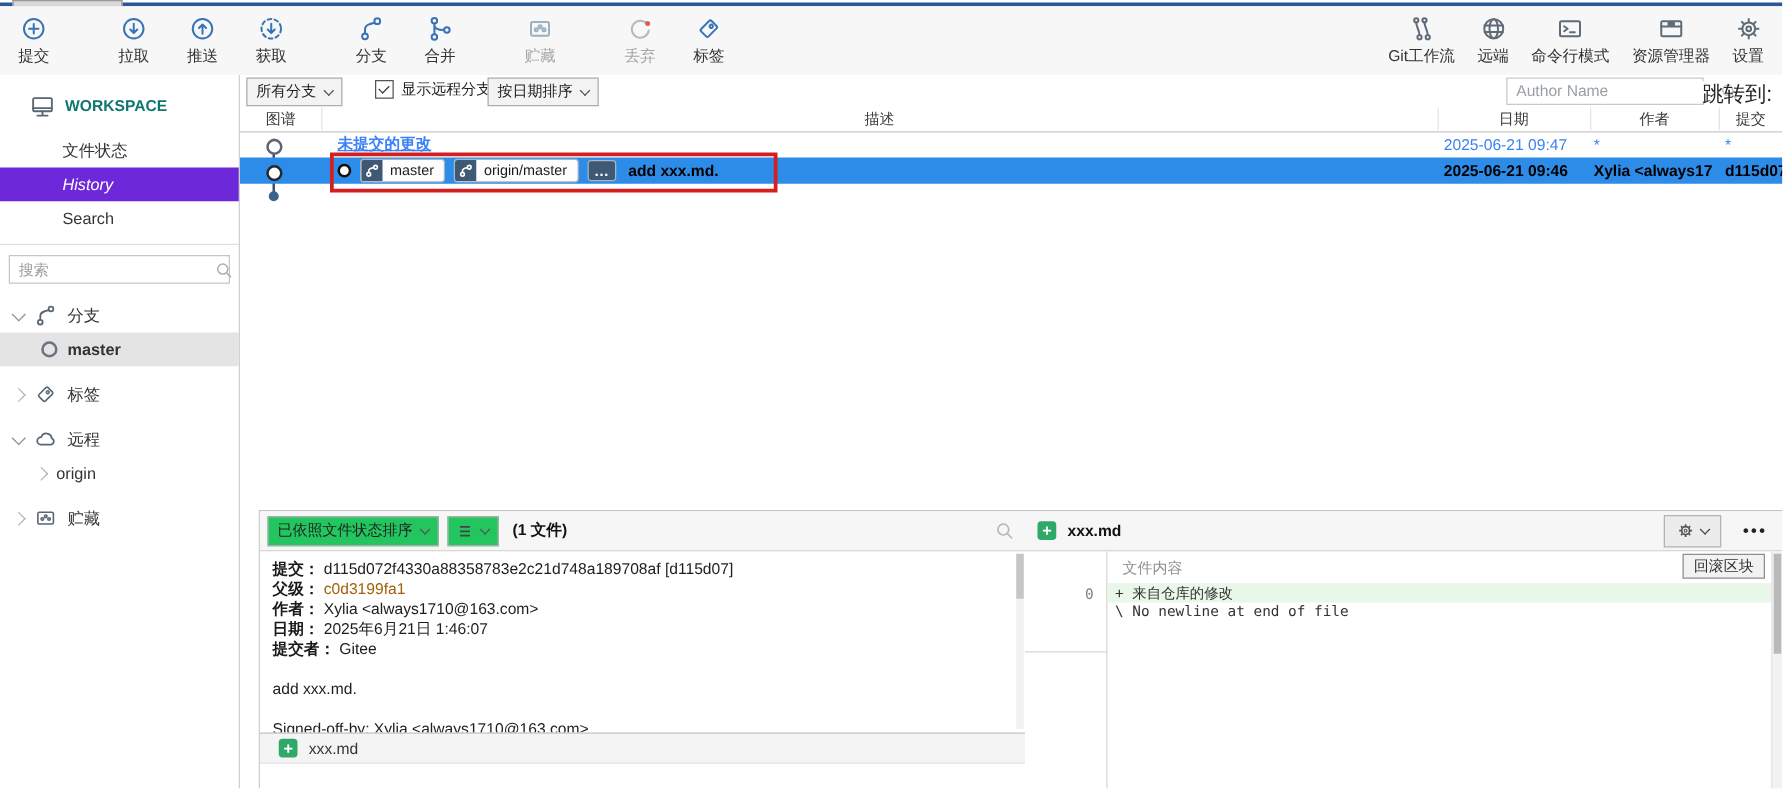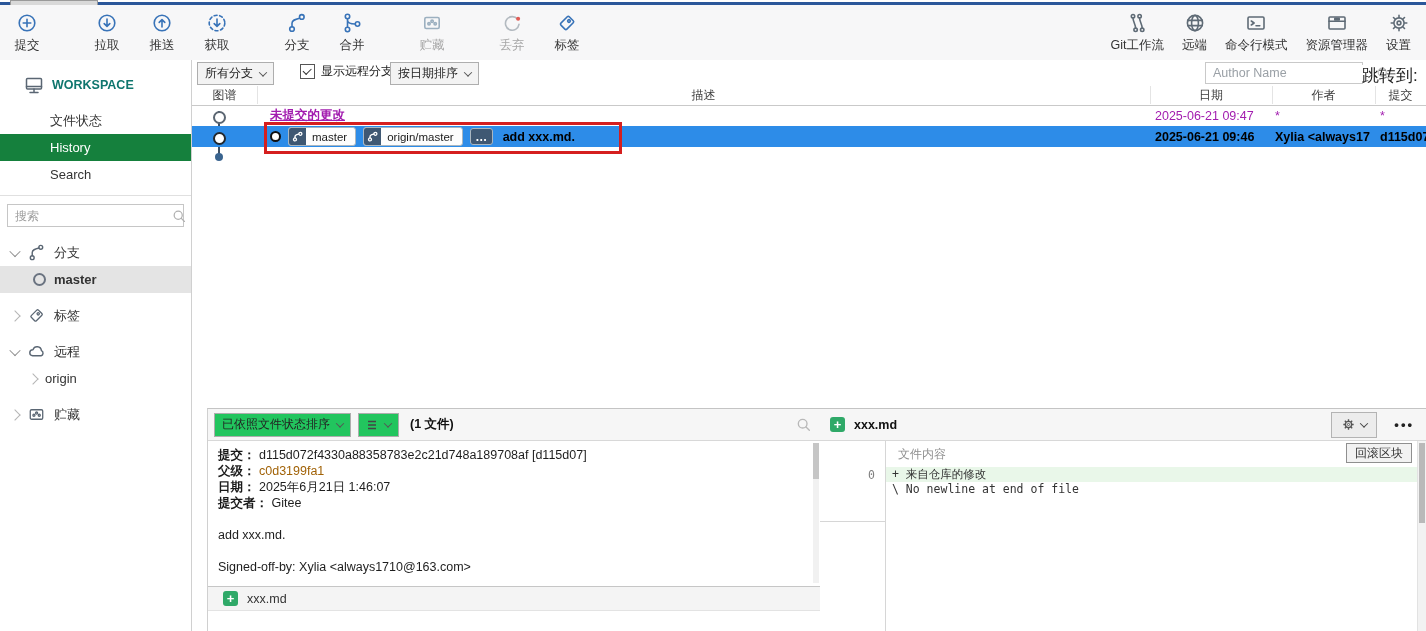--- a/index.html
+++ b/index.html
@@ -24,21 +24,21 @@
   .ml30{margin-left:30px;} .ml5{margin-left:5px;}
   .ic-blue{stroke:#3873b8;fill:none;stroke-width:1.6;stroke-linecap:round;stroke-linejoin:round;}
   .ic-gray{stroke:#5f6b76;fill:none;stroke-width:1.6;stroke-linecap:round;stroke-linejoin:round;}
   .ic-dis{stroke:#9cb0c0;fill:none;stroke-width:1.6;stroke-linecap:round;stroke-linejoin:round;}
 
   
   .sidebar{position:absolute;left:0;top:60px;width:191px;bottom:0;background:#fff;border-right:1px solid #d0d0d0;}
   .ws-header{display:flex;align-items:center;gap:8px;padding:15px 0 0 24px;color:#0f766e;font-weight:bold;font-size:12.5px;}
   .nav{margin-top:12px;}
   .nav-item{height:27px;line-height:27px;padding-left:50px;font-size:13px;color:#333;cursor:pointer;}
-  .nav-item.selected{background:#15803d;color:#fff;}
+  .nav-item.selected{background:#6d28d9;color:#fff;font-style:italic;}
   .side-div{border-top:1px solid #e0e0e0;margin-top:7px;}
   .side-search{margin:8px 7px 0 7px;height:21px;border:1px solid #c6c6c6;display:flex;align-items:center;padding:0 5px;background:#fff;}
   .side-search input{border:none;outline:none;flex:1;font-size:12px;font-family:inherit;color:#333;background:transparent;}
   .side-search input::placeholder{color:#9e9e9e;}
   .tree{margin-top:12px;font-size:13px;color:#333;}
   .tree-row{height:27px;display:flex;align-items:center;gap:8px;padding-left:11px;cursor:pointer;}
   .tree-row.child{padding-left:29px;}
   .tree-row.hl{background:#e4e4e4;font-weight:bold;}
   .mt8{margin-top:9px;}
   .chev{width:7px;height:7px;border-right:1.7px solid #8f8f8f;border-bottom:1.7px solid #8f8f8f;display:inline-block;flex:none;}
@@ -57,21 +57,21 @@
   .cb .tick{position:absolute;left:2px;top:2.5px;width:7px;height:3.5px;border-left:1.8px solid #333;border-bottom:1.8px solid #333;transform:rotate(-45deg);}
   .author-box{position:absolute;left:1013px;top:2px;width:146px;height:20px;border:1px solid #c9c9c9;background:#fff;display:flex;align-items:center;padding:0 5px;}
   .author-box input{border:none;outline:none;flex:1;font-size:12.5px;font-family:inherit;color:#333;}
   .author-box input::placeholder{color:#9aa0a6;}
   .jump{position:absolute;left:1170px;top:4px;font-size:17px;color:#222;white-space:nowrap;}
 
   .gridhead{position:absolute;left:0;top:26px;width:100%;height:19px;border-bottom:1px solid #c9c9c9;font-size:12px;color:#3c3c3c;}
   .gh{position:absolute;top:0;height:18px;line-height:18px;text-align:center;border-right:1px solid #e4e4e4;cursor:pointer;}
   .gh0{left:0;width:65px;} .gh1{left:65px;width:893px;} .gh2{left:958px;width:122px;} .gh3{left:1080px;width:103px;} .gh4{left:1183px;width:51px;border-right:none;}
 
-  .grow{position:absolute;left:0;width:100%;height:21px;display:flex;align-items:center;font-size:12.5px;color:#a21caf;cursor:pointer;}
+  .grow{position:absolute;left:0;width:100%;height:21px;display:flex;align-items:center;font-size:12.5px;color:#3b82f6;cursor:pointer;}
   .grow.selected{background:#2d8ce8;color:#000;}
   .r0{top:45px;} .r1{top:66px;} .r2{top:87px;}
   .desc{margin-left:78px;white-space:nowrap;}
   .desc.b{font-weight:bold;}
   .desc.u{text-decoration:underline;}
   .cell{position:absolute;white-space:nowrap;overflow:hidden;}
   .c-date{left:963px;width:112px;} .c-auth{left:1083px;width:98px;} .c-hash{left:1188px;width:46px;}
   .grow.selected .cell,.grow.selected .desc{font-weight:bold;color:#000;}
   .rowflex{display:flex;align-items:center;gap:7px;margin-left:78px;}
   .cdot{width:7px;height:7px;border:2.4px solid #101010;border-radius:50%;background:#fff;flex:none;}
@@ -467,20 +467,21 @@
       <span class="pl-mag">
           <svg width="15" height="15" viewBox="0 0 18 18">
             <circle cx="8" cy="8" r="5.2" fill="none" stroke="#b8b8b8" stroke-width="1.6"></circle>
             <path d="M12,12 L16,16" stroke="#b8b8b8" stroke-width="1.6" stroke-linecap="round"></path>
           </svg>
         </span>
     </div>
     <div class="pl-details">
       <div class="fld"><b>提交：</b> <span>d115d072f4330a88358783e2c21d748a189708af [d115d07]</span></div>
       <div class="fld"><b>父级：</b> <span class="lnk">c0d3199fa1</span></div>
+      <div class="fld"><b>作者：</b> <span>Xylia &lt;always1710@163.com&gt;</span></div>
       <div class="fld"><b>日期：</b> <span>2025年6月21日 1:46:07</span></div>
       <div class="fld"><b>提交者：</b> <span>Gitee</span></div>
       <div class="blankline"></div>
       <div class="fld">add xxx.md.</div>
       <div class="blankline"></div>
       <div class="fld">Signed-off-by: Xylia &lt;always1710@163.com&gt;</div>
       <div class="pl-scroll">
           <div class="pl-thumb"></div>
         </div>
     </div>

